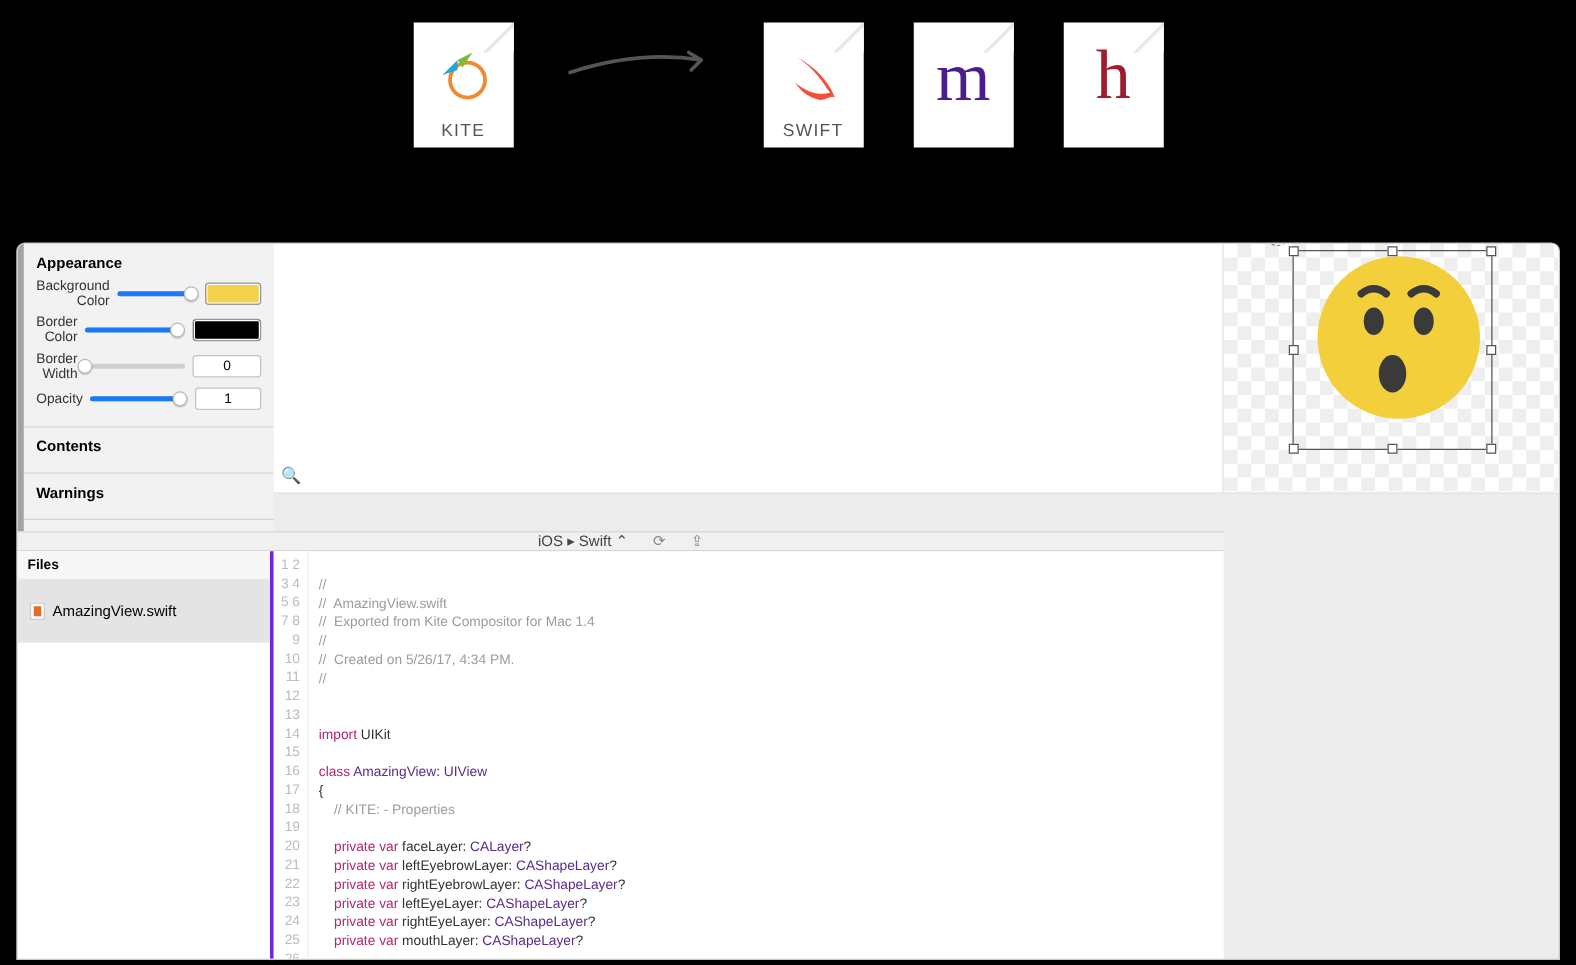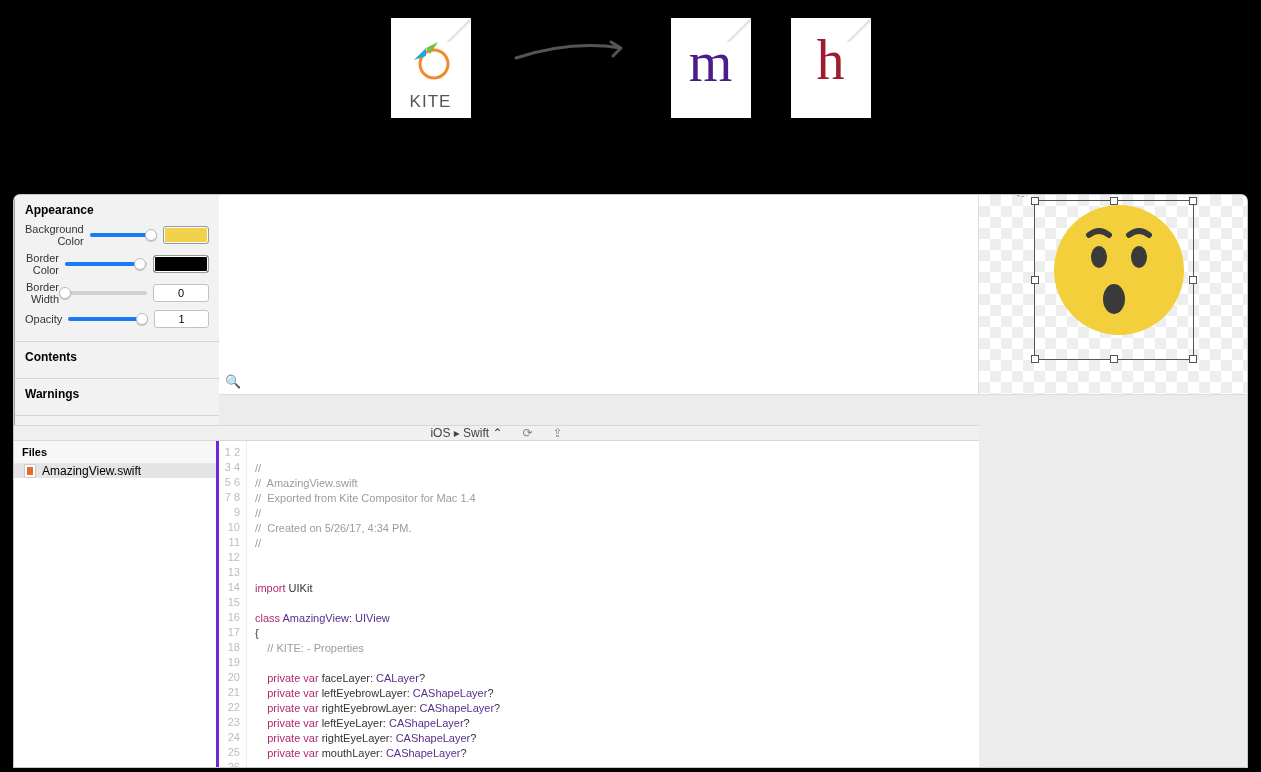--- a/index.html
+++ b/index.html
@@ -3,21 +3,21 @@
 <meta charset="utf-8">
 <style>
 * { margin:0; padding:0; box-sizing:border-box; font-family:-apple-system,"Helvetica Neue",Arial,sans-serif; }
 body { background:#000; width:1261px; height:772px; position:relative; overflow:hidden; }
 
 
 .top-icons { position:absolute; top:18px; left:0; right:0; display:flex; justify-content:center; gap:40px; align-items:flex-end; }
 .file-icon { width:80px; height:100px; background:#fff; position:relative; display:flex; align-items:flex-end; justify-content:center; padding-bottom:6px; }
 .file-icon::before { content:""; position:absolute; top:0; right:0; width:24px; height:24px; background:linear-gradient(135deg,transparent 49%,#ddd 50%,#fff 60%); }
 .file-icon .glyph { position:absolute; top:20px; left:0; right:0; text-align:center; font-size:46px; }
-.file-label { font-size:17px; letter-spacing:1px; color:#555; }
+.file-label { font-size:14px; letter-spacing:1px; color:#555; }
 
 .arrow { width:120px; height:30px; position:relative; align-self:center; margin-top:-30px; }
 .arrow svg { width:100%; height:100%; }
 
 
 .app { position:absolute; top:195px; left:14px; width:1233px; height:572px; background:#ececec; border-radius:6px 6px 0 0; box-shadow:0 0 0 1px #c7c7c7; display:grid; grid-template-columns:205px 760px 268px; grid-template-rows:200px 30px 1fr; overflow:hidden; }
 
 
 .left-top { background:#fff; border-right:1px solid #ddd; border-bottom:1px solid #ddd; position:relative; }
 .search-wrap { position:absolute; bottom:4px; left:6px; }
@@ -32,40 +32,40 @@
 .emoji.sel { top:10px; left:75px; }
 
 .sel-box { position:absolute; top:5px; left:55px; width:160px; height:160px; border:1px solid #555; }
 .handle { position:absolute; width:8px; height:8px; background:#fff; border:1px solid #555; }
 .h-tl{top:-4px;left:-4px}.h-tr{top:-4px;right:-4px}.h-bl{bottom:-4px;left:-4px}.h-br{bottom:-4px;right:-4px}
 .h-t{top:-4px;left:50%;margin-left:-4px}.h-b{bottom:-4px;left:50%;margin-left:-4px}
 .h-l{left:-4px;top:50%;margin-top:-4px}.h-r{right:-4px;top:50%;margin-top:-4px}
 .rot{position:absolute;top:-22px;left:-22px;width:18px;height:18px;border:1px dashed #888;border-radius:50%}
 
 
-.inspector { background:#f2f2f2; border-left:1px solid #a3a3a3; grid-row:1/4; font-size:12px; }
+.inspector { background:#f2f2f2; border-left:5px solid #a3a3a3; grid-row:1/4; font-size:12px; }
 .insp-section { border-bottom:1px solid #d4d4d4; padding:8px 10px; }
 .insp-title { font-weight:bold; margin-bottom:6px; font-size:12px; }
 .insp-row { display:flex; align-items:center; justify-content:flex-end; gap:6px; margin-bottom:5px; }
 .insp-label { flex:1; text-align:right; font-size:11px; color:#333; }
 .slider { width:82px; height:4px; background:#d0d0d0; border-radius:2px; position:relative; }
 .slider .track { position:absolute; height:100%; background:#1a7af5; border-radius:2px; }
 .slider .thumb { position:absolute; width:12px; height:12px; background:#fff; border:1px solid #bbb; border-radius:50%; top:-4px; margin-left:-6px; box-shadow:0 1px 1px rgba(0,0,0,.2); }
 .val-box { width:56px; height:18px; border:1px solid #c3c3c3; background:#fff; font-size:11px; text-align:center; line-height:16px; border-radius:3px; }
 .swatch { width:56px; height:18px; border:1px solid #999; border-radius:3px; box-shadow:inset 0 0 0 1px #fff; }
 .no-warn { text-align:center; color:#b3b3b3; padding-top:40px; font-size:13px; }
 
 
 .crumb-bar { grid-column:1/3; background:#f0f0f0; border-top:1px solid #d7d7d7; border-bottom:1px solid #d7d7d7; display:flex; align-items:center; justify-content:center; gap:20px; font-size:12px; color:#444; }
 .crumb-bar .ic { color:#888; cursor:pointer; }
 
 
 .files { grid-column:1; background:#fff; border-right:3px solid #6d28d9; font-size:12px; }
 .files-head { padding:5px 8px; font-weight:bold; border-bottom:1px solid #e8e8e8; font-size:11px; background:#f7f7f7; }
-.file-row { display:flex; align-items:center; gap:6px; padding:0 10px; background:#e4e4e4; }
+.file-row { display:flex; align-items:center; gap:6px; padding:18px 10px; background:#e4e4e4; }
 .file-row .fi { width:12px; height:14px; background:#fff; border:1px solid #ccc; position:relative; }
 .file-row .fi::after { content:""; position:absolute; inset:2px; background:#e66b2a; }
 
 
 .code { grid-column:2; background:#fff; display:flex; font-family:Menlo,Monaco,monospace; font-size:11px; overflow:hidden; }
 .gutter { width:28px; text-align:right; color:#bcbcbc; padding:4px 6px 0 0; background:#fff; line-height:15px; border-right:1px solid #eee; }
 .src { padding:20px 0 0 8px; line-height:15px; white-space:pre; color:#333; }
 .kw{color:#b0286f}.cm{color:#9c9c9c}.ty{color:#5b2d8b}
 </style>
 </head>
@@ -79,20 +79,28 @@
           <path d="M18 10 L6 22 L18 18 Z" fill="#1fa8d8"></path>
           <path d="M18 10 L30 4 L22 16 Z" fill="#7bbd3f"></path>
         </svg>
     </div>
     <span class="file-label">KITE</span>
   </div>
   <div class="arrow">
     <svg viewBox="0 0 120 30">
         <path d="M5 20 Q60 2 110 10 L100 4 M110 10 L102 18" fill="none" stroke="#555" stroke-width="3" stroke-linecap="round"></path>
       </svg>
+  </div>
+  <div class="file-icon">
+    <div class="glyph">
+      <svg width="46" height="46" viewBox="0 0 46 46">
+          <path d="M10 8 C25 18 30 28 36 36 C30 38 20 38 8 28 C12 34 18 40 28 42 C34 42 36 38 40 40 C36 30 28 18 10 8 Z" fill="#f05138"></path>
+        </svg>
+    </div>
+    <span class="file-label">SWIFT</span>
   </div>
   <div class="file-icon">
     <div class="glyph" style="font-family:Georgia,serif;color:#4a1d8a;font-size:56px;top:12px">m</div>
   </div>
   <div class="file-icon">
     <div class="glyph" style="font-family:Georgia,serif;color:#9e1c2d;font-size:56px;top:10px">h</div>
   </div>
 </div>
 
 <div class="app">

